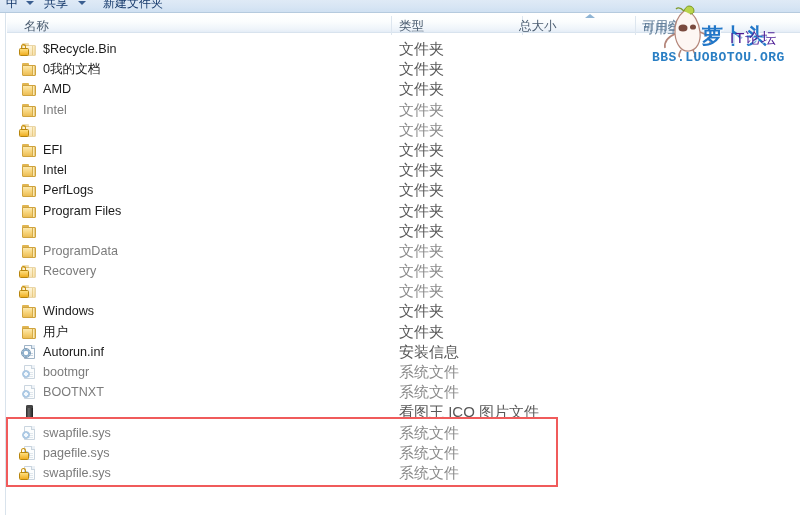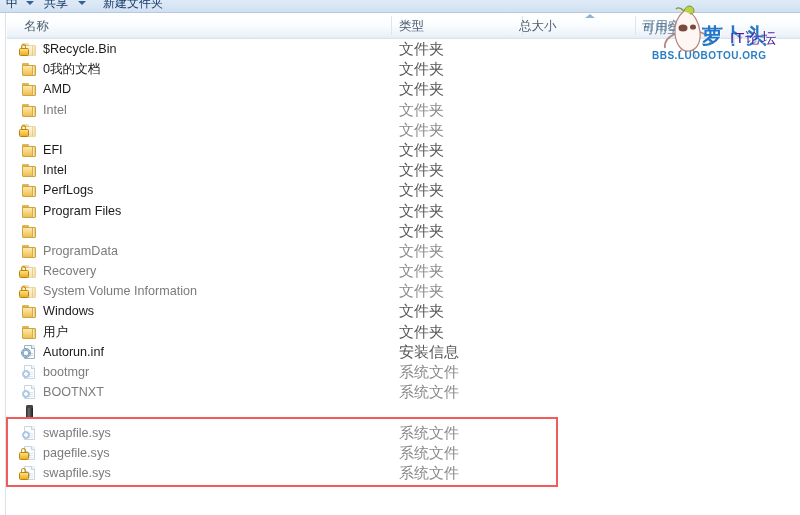--- a/index.html
+++ b/index.html
@@ -42,21 +42,21 @@
     position: absolute; left: 0; top: 0; width: 6px; height: 502px;
     background: #ffffff; border-right: 1px solid #d9e3ec;
   }
   .listview {
     position: absolute; left: 7px; top: 0; width: 793px; height: 502px;
     background: #ffffff;
   }
 
   
   .colhead {
-    position: absolute; left: 0; top: 0; width: 793px; height: 26px;
+    position: absolute; left: 0; top: 0; width: 793px; height: 20px;
     background: linear-gradient(to bottom, #ffffff 0%, #fbfdfe 45%, #eef4fa 85%, #e4edf6 100%);
     border-bottom: 1px solid #d8e3ee;
   }
   .colhead .ch {
     position: absolute; top: 5px;
     font-size: 12.5px; color: #4a5c70; white-space: nowrap;
   }
   .colsep {
     position: absolute; top: 3px; width: 1px; height: 19px;
     background: #dde6ef;
@@ -185,22 +185,22 @@
     white-space: nowrap;
   }
   .wm-sub {
     position: absolute; left: 100px; top: 29px;
     font-size: 15px; font-weight: normal; color: #4c1d95;
     letter-spacing: 1px; text-shadow: 1px 1px 0 rgba(255,255,255,.85);
     white-space: nowrap;
   }
   .wm-url {
     position: absolute; left: 22px; top: 50px;
-    font-size: 10px; font-weight: bold; color: #2a7fc4;
-    font-family: Liberation Sans, sans-serif;
+    font-size: 13px; font-weight: bold; color: #2a7fc4;
+    font-family: Liberation Mono, monospace;
     letter-spacing: 0.5px;
     text-shadow: 1px 1px 0 rgba(255,255,255,.85);
     white-space: nowrap;
   }
   .wm-hidden-label {
     position: absolute; left: 12px; top: 21px;
     font-size: 12.5px; color: #5f7c98; white-space: nowrap;
   }
 
   
@@ -385,21 +385,20 @@
               <span class="ic-folder faded">
                 <span class="tab"></span>
                 <span class="body"></span>
                 <span class="spine"></span>
               </span>
               <span class="lock">
                 <span class="shackle"></span>
                 <span class="bodyl"></span>
               </span>
             </span>
-            <span class="nm">System Volume Information</span>
             <span class="ty">文件夹</span>
           </div>
           <div class="row">
             <span class="icon">
               <span class="ic-folder">
                 <span class="tab"></span>
                 <span class="body"></span>
                 <span class="spine"></span>
               </span>
             </span>
@@ -458,20 +457,21 @@
             <span class="nm">BOOTNXT</span>
             <span class="ty">系统文件</span>
           </div>
           <div class="row">
             <span class="icon">
               <span class="ic-ico">
                 <span class="cap"></span>
                 <span class="cap-top"></span>
               </span>
             </span>
+            <span class="ty">看图王 ICO 图片文件</span>
           </div>
           <div class="row dim">
             <span class="icon">
               <span class="ic-doc faded">
                 <span class="page"></span>
                 <span class="fold"></span>
                 <span class="ln" style="top:8px"></span>
                 <span class="ln" style="top:10px"></span>
                 <span class="ln" style="top:12px"></span>
                 <span class="gear"></span>

